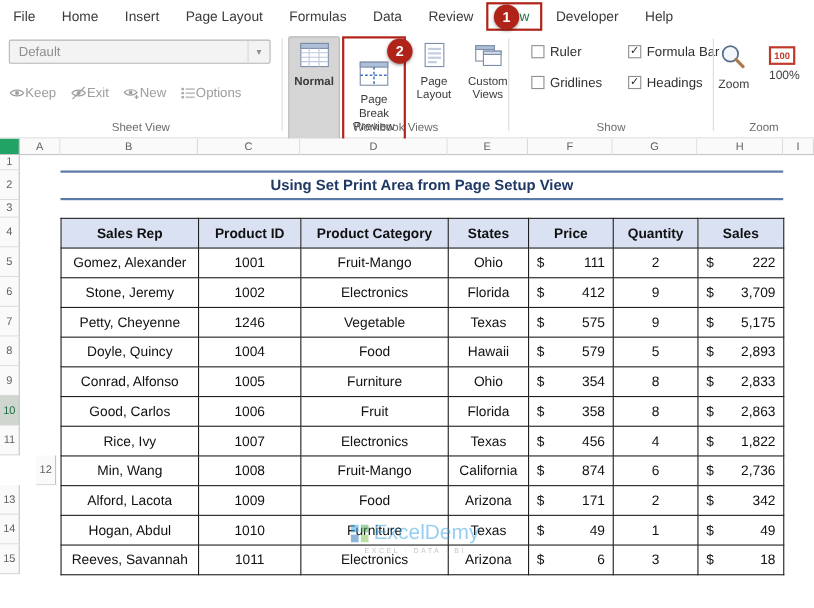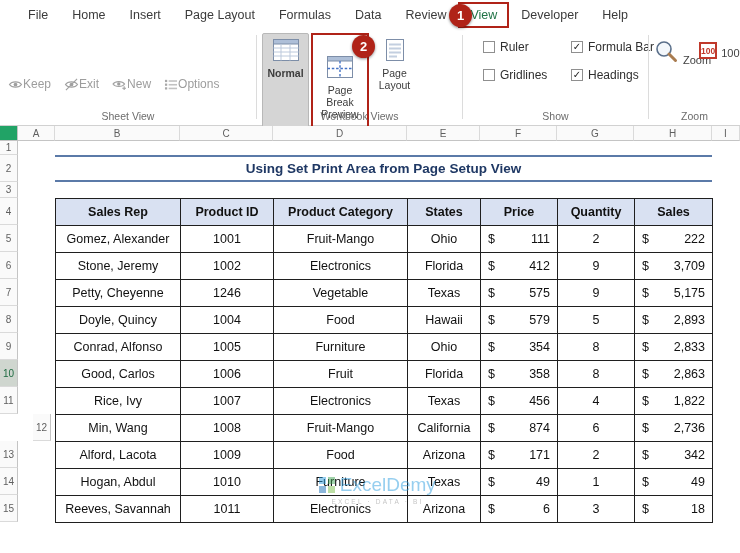--- a/index.html
+++ b/index.html
@@ -1,21 +1,21 @@
 <!DOCTYPE html>
 <html><head>
 <meta charset="utf-8">
 <style>
   *{box-sizing:border-box;margin:0;padding:0;}
   html,body{width:740px;height:553px;overflow:hidden;}
   body{font-family:"Liberation Sans",sans-serif;background:#fff;position:relative;}
   .app{position:relative;width:740px;height:553px;background:#fff;}
 
   
-  .tabbar{position:absolute;top:0;left:0;right:0;height:30px;display:flex;align-items:center;padding-left:16px;background:#fff;}
+  .tabbar{position:absolute;top:0;left:0;right:0;height:30px;display:flex;align-items:center;padding-left:0;background:#fff;}
   .tab{padding:6px 12px;font-size:12.5px;color:#3b3b3b;white-space:nowrap;cursor:default;}
   .tab.active{color:#217346;}
   .tab.boxed{border:2px solid #B02318;padding:4px 10px;}
 
   
   .num-badge{position:absolute;width:23px;height:23px;border-radius:50%;background:#B02318;color:#fff;font-weight:bold;font-size:13px;display:flex;align-items:center;justify-content:center;box-shadow:0 1px 3px rgba(0,0,0,.45);z-index:60;}
   #badge1{top:4px;left:449px;}
   #badge2{top:35px;left:352px;}
 
   
@@ -37,21 +37,21 @@
   .wb-btn{width:47px;min-height:66px;display:flex;flex-direction:column;align-items:center;justify-content:flex-start;padding:4px 1px 2px;gap:3px;font-size:10.5px;line-height:1.15;color:#3c3c3c;text-align:center;border:1px solid transparent;border-radius:2px;}
   .wb-btn.selected{background:#d5d5d5;border-color:#b8b8b8;font-weight:bold;}
   .wb-btn.red-box{border:2px solid #B02318;border-radius:0;width:58px;padding:20px 0;}
 
   .g-show{left:463px;width:185px;}
   .show-checks{position:absolute;top:10px;left:20px;display:grid;grid-template-columns:76px auto;column-gap:12px;row-gap:14px;}
   .chk{display:flex;align-items:center;gap:5px;font-size:12px;color:#2f2f2f;white-space:nowrap;cursor:default;}
   .box{width:12px;height:12px;border:1px solid #8f8f8f;background:#fff;display:flex;align-items:center;justify-content:center;font-size:10px;line-height:10px;color:#222;}
 
   .g-zoom{left:649px;width:91px;}
-  .zoom-btn{position:absolute;top:8px;width:40px;display:flex;flex-direction:row;align-items:flex-end;gap:4px;font-size:11px;color:#3f3f3f;}
+  .zoom-btn{position:absolute;top:8px;width:40px;display:flex;flex-direction:column;align-items:flex-start;gap:4px;font-size:11px;color:#3f3f3f;}
   .zb-1{left:4px;}
   .zb-2{left:50px;}
   .icon100{width:24px;height:17px;border:2px solid #c0392b;color:#c0392b;font-size:8.5px;font-weight:bold;display:flex;align-items:center;justify-content:center;background:#fff;margin-top:4px;}
 
   
   .sheet{position:absolute;top:126px;left:0;width:740px;height:427px;background:#fff;overflow:hidden;}
   .colstrip{position:absolute;top:0;left:0;height:15px;display:flex;}
   .corner{width:18px;height:15px;background:#21A366;border-right:1px solid #c4c4c4;border-bottom:1px solid #c4c4c4;}
   .colhdr{height:15px;font-size:10px;color:#5f5f5f;display:flex;align-items:center;justify-content:center;border-right:1px solid #dadada;border-bottom:1px solid #c4c4c4;background:#fafafa;}
   .rowhdrs{position:absolute;top:15px;left:0;width:18px;}
@@ -94,20 +94,24 @@
       <div class="tab">Developer</div>
       <div class="tab">Help</div>
     </div>
 
   <div class="num-badge" id="badge1">1</div>
   <div class="num-badge" id="badge2">2</div>
 
   <div class="ribbon">
 
     <div class="group g-sheetview">
+      <div class="dropdown">
+        <span class="dd-val">Default</span>
+        <span class="dd-arr">▾</span>
+      </div>
       <div class="sv-buttons" id="sv-buttons">
           <div class="sv-btn">
             <span>
               <svg width="15" height="13" viewBox="0 0 16 14">
                 <path d="M1.5 7 C4 3.2 12 3.2 14.5 7 C12 10.8 4 10.8 1.5 7 Z" fill="none" stroke="#a0a0a0" stroke-width="1.2"></path>
                 <circle cx="8" cy="7" r="2" fill="#a0a0a0"></circle>
               </svg>
             </span>
             <span>Keep</span>
           </div>
@@ -174,20 +178,29 @@
           </div>
           <div class="wb-btn">
             <span><svg width="26" height="24" viewBox="0 0 26 24">
                 <rect x="4.5" y="1.5" width="17" height="21" fill="#fff" stroke="#7d8ea8"></rect>
                 <rect x="7" y="5.5" width="12" height="2" fill="#c3cfe0"></rect>
                 <rect x="7" y="9.5" width="12" height="2" fill="#c3cfe0"></rect>
                 <rect x="7" y="13.5" width="12" height="2" fill="#c3cfe0"></rect>
                 <rect x="7" y="17.5" width="8" height="2" fill="#c3cfe0"></rect>
               </svg></span>
             <span>Page Layout</span>
+          </div>
+          <div class="wb-btn">
+            <span><svg width="28" height="24" viewBox="0 0 28 24">
+                <rect x="2.5" y="3.5" width="17" height="14" fill="#fff" stroke="#7d8ea8"></rect>
+                <rect x="2.5" y="3.5" width="17" height="3.5" fill="#aebfd8" stroke="#7d8ea8"></rect>
+                <rect x="9.5" y="8.5" width="16" height="13" fill="#fff" stroke="#7d8ea8"></rect>
+                <rect x="9.5" y="8.5" width="16" height="3" fill="#cfd9e8" stroke="#7d8ea8"></rect>
+              </svg></span>
+            <span>Custom Views</span>
           </div>
         </div>
       <div class="group-label">Workbook Views</div>
     </div>
     <div class="vsep" style="left:462px"></div>
 
     <div class="group g-show">
       <div class="show-checks" id="show-checks">
           <label class="chk">
             <span class="box"></span>

